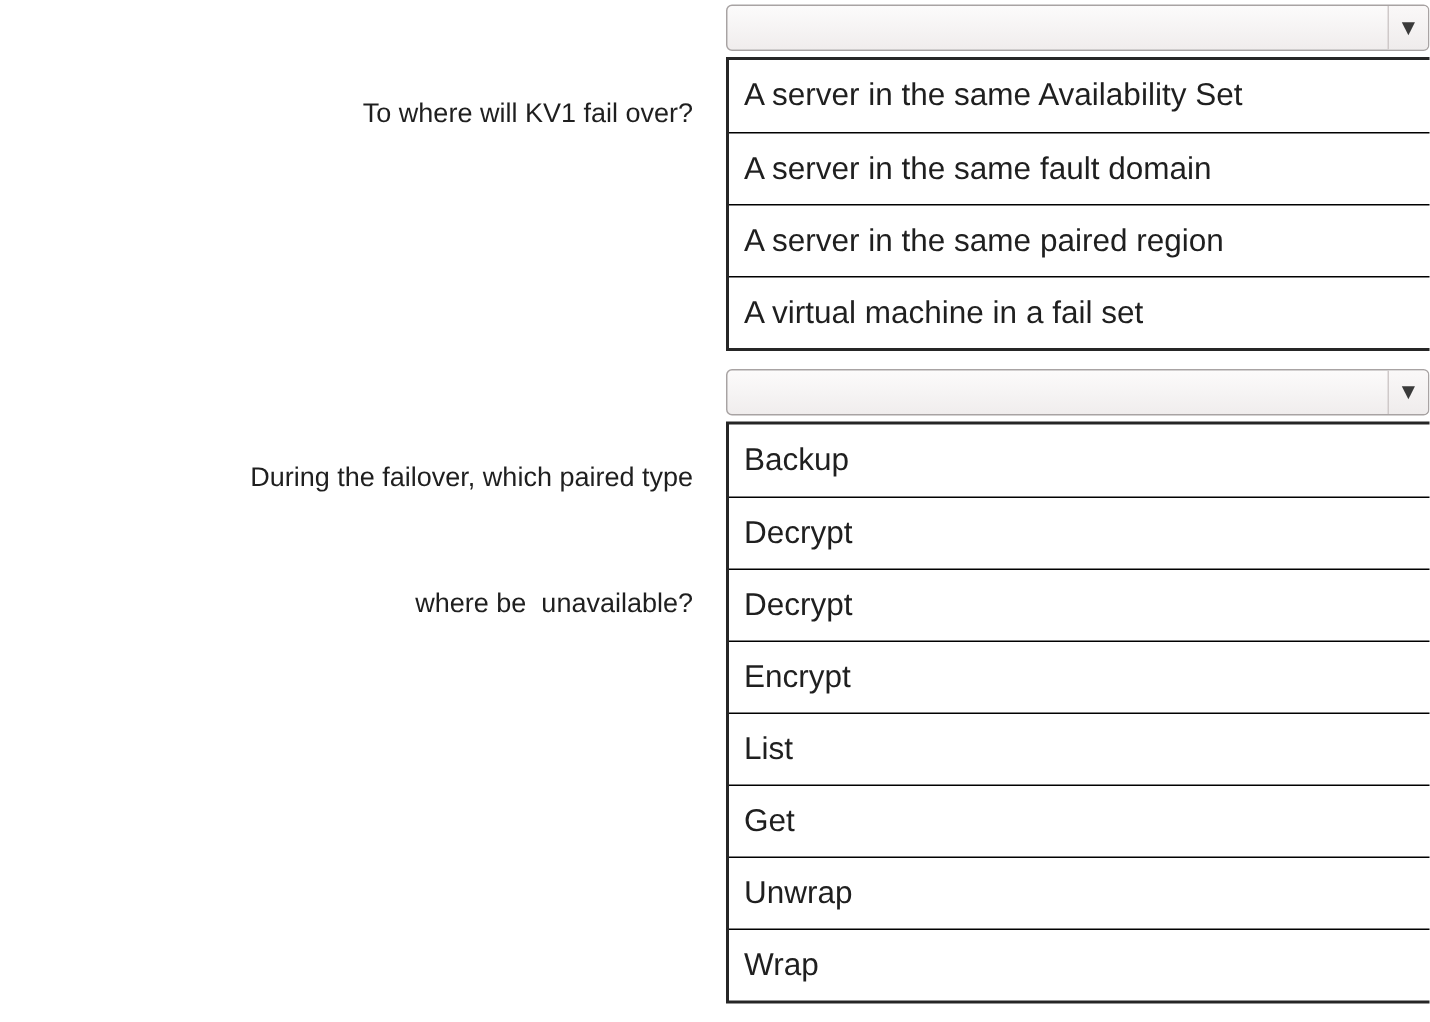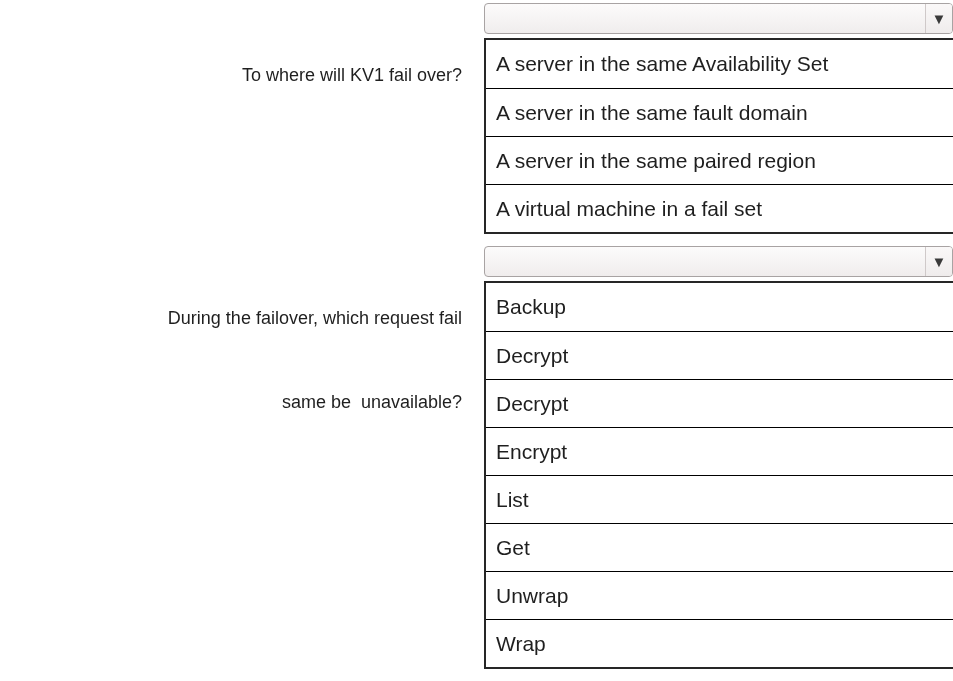--- a/index.html
+++ b/index.html
@@ -93,22 +93,22 @@
         <li>A server in the same Availability Set</li>
         <li>A server in the same fault domain</li>
         <li>A server in the same paired region</li>
         <li>A virtual machine in a fail set</li>
       </ul>
     </div>
   </div>
 
   <div class="qrow">
     <div class="qlabel">
-      <div>During the failover, which request fail</div>
-      <div>same be  unavailable?</div>
+      <div>During the failover, which paired type</div>
+      <div>where be  unavailable?</div>
     </div>
     <div class="dd-col">
       <div class="combo">
         <div class="combo-value"></div>
         <div class="combo-btn">
           <span class="arrow-glyph">▼</span>
         </div>
       </div>
       <ul class="listbox">
         <li>Backup</li>

